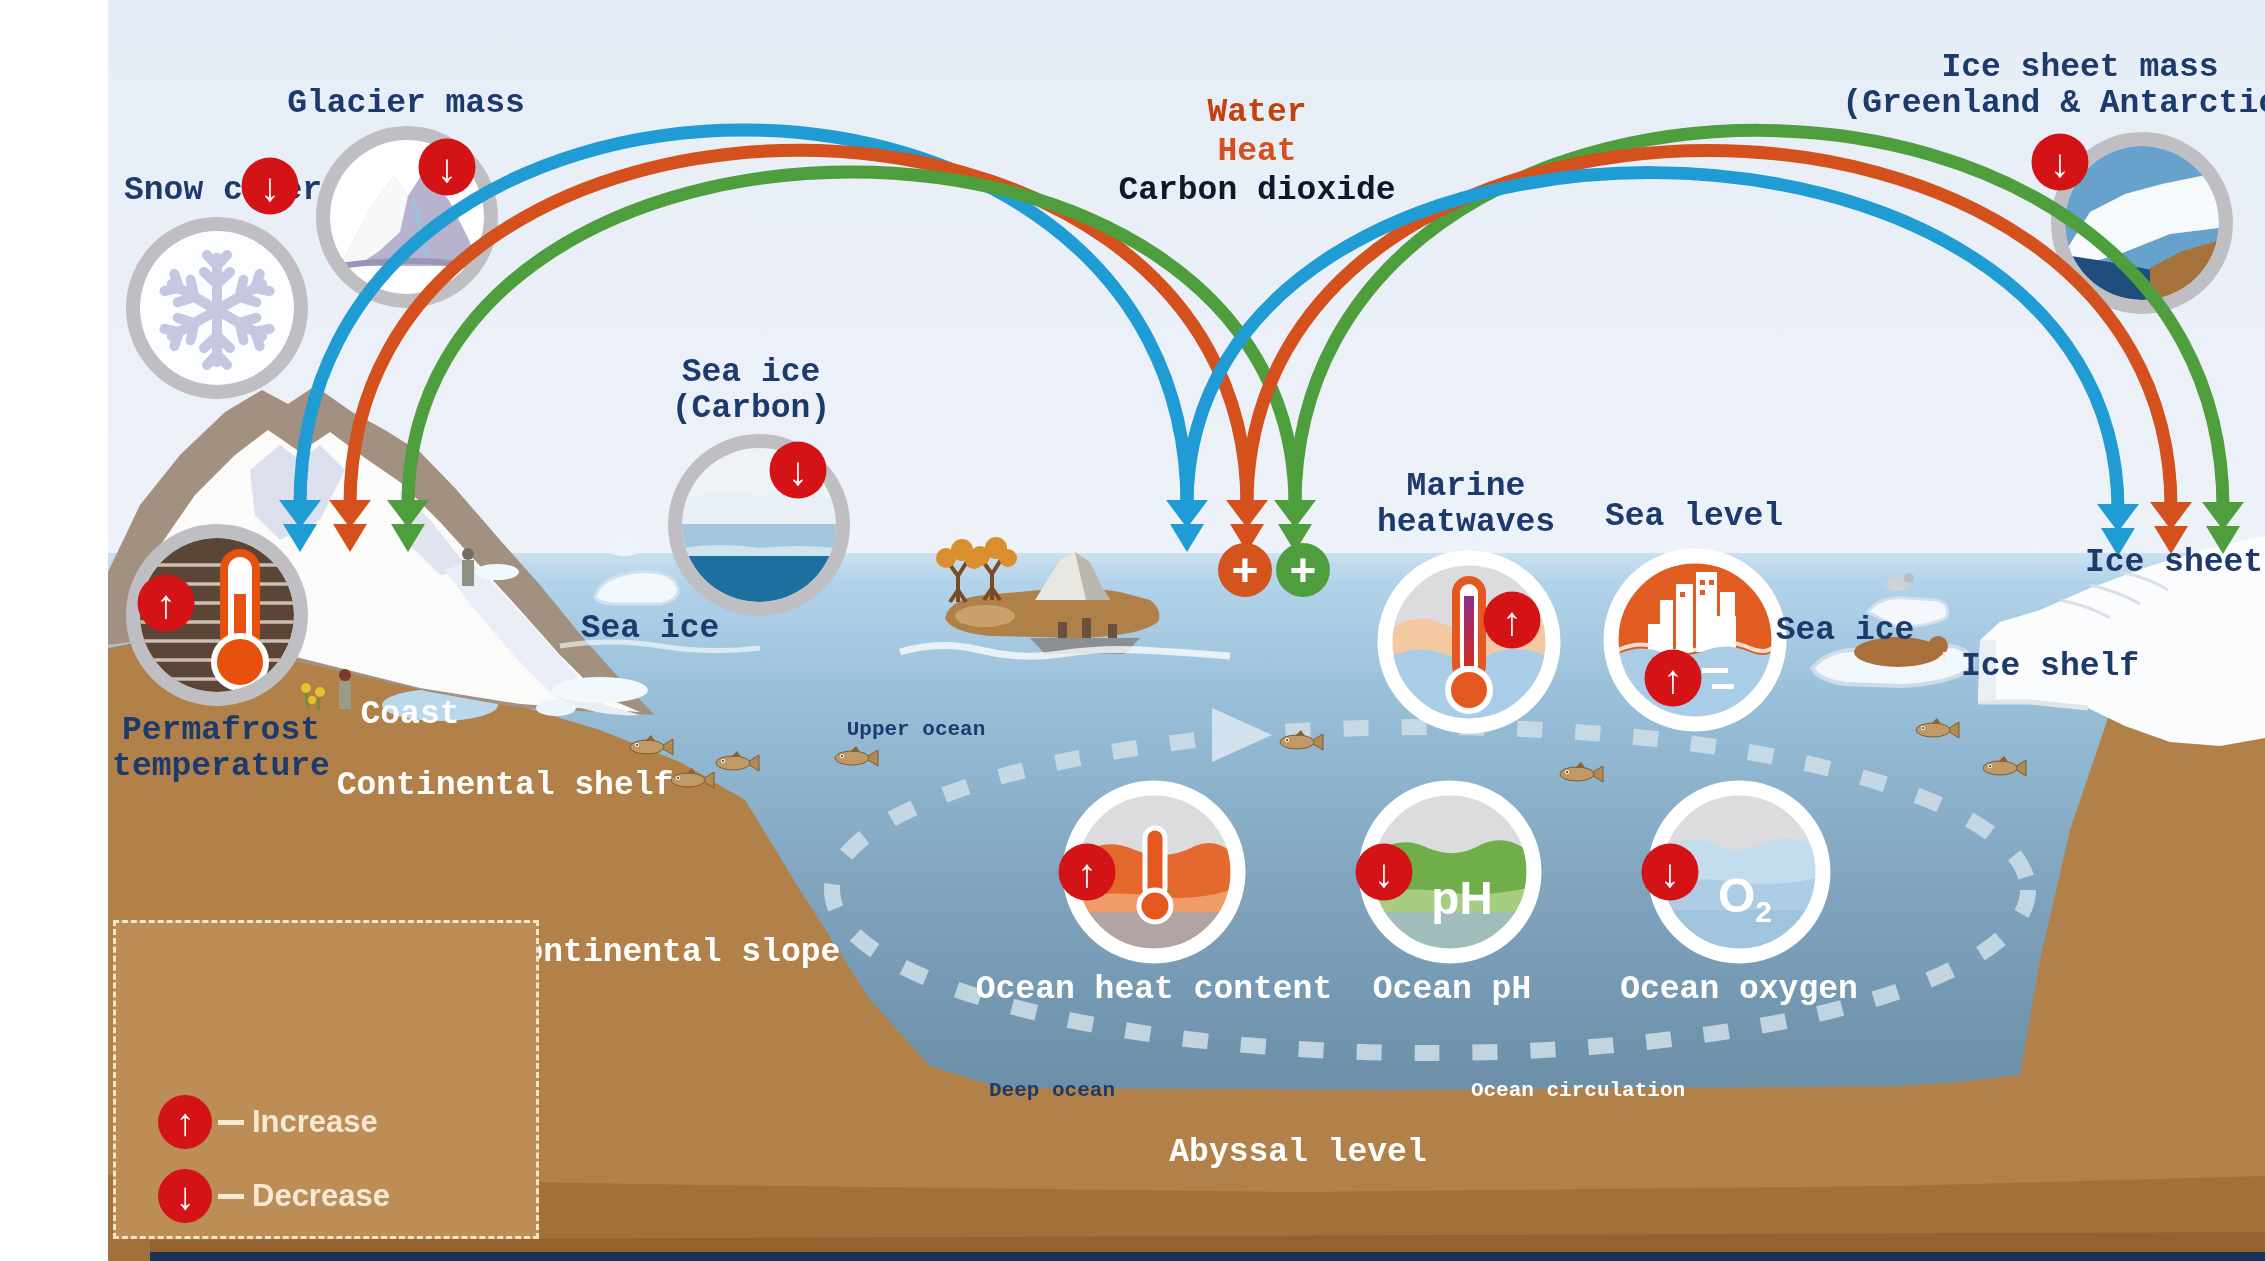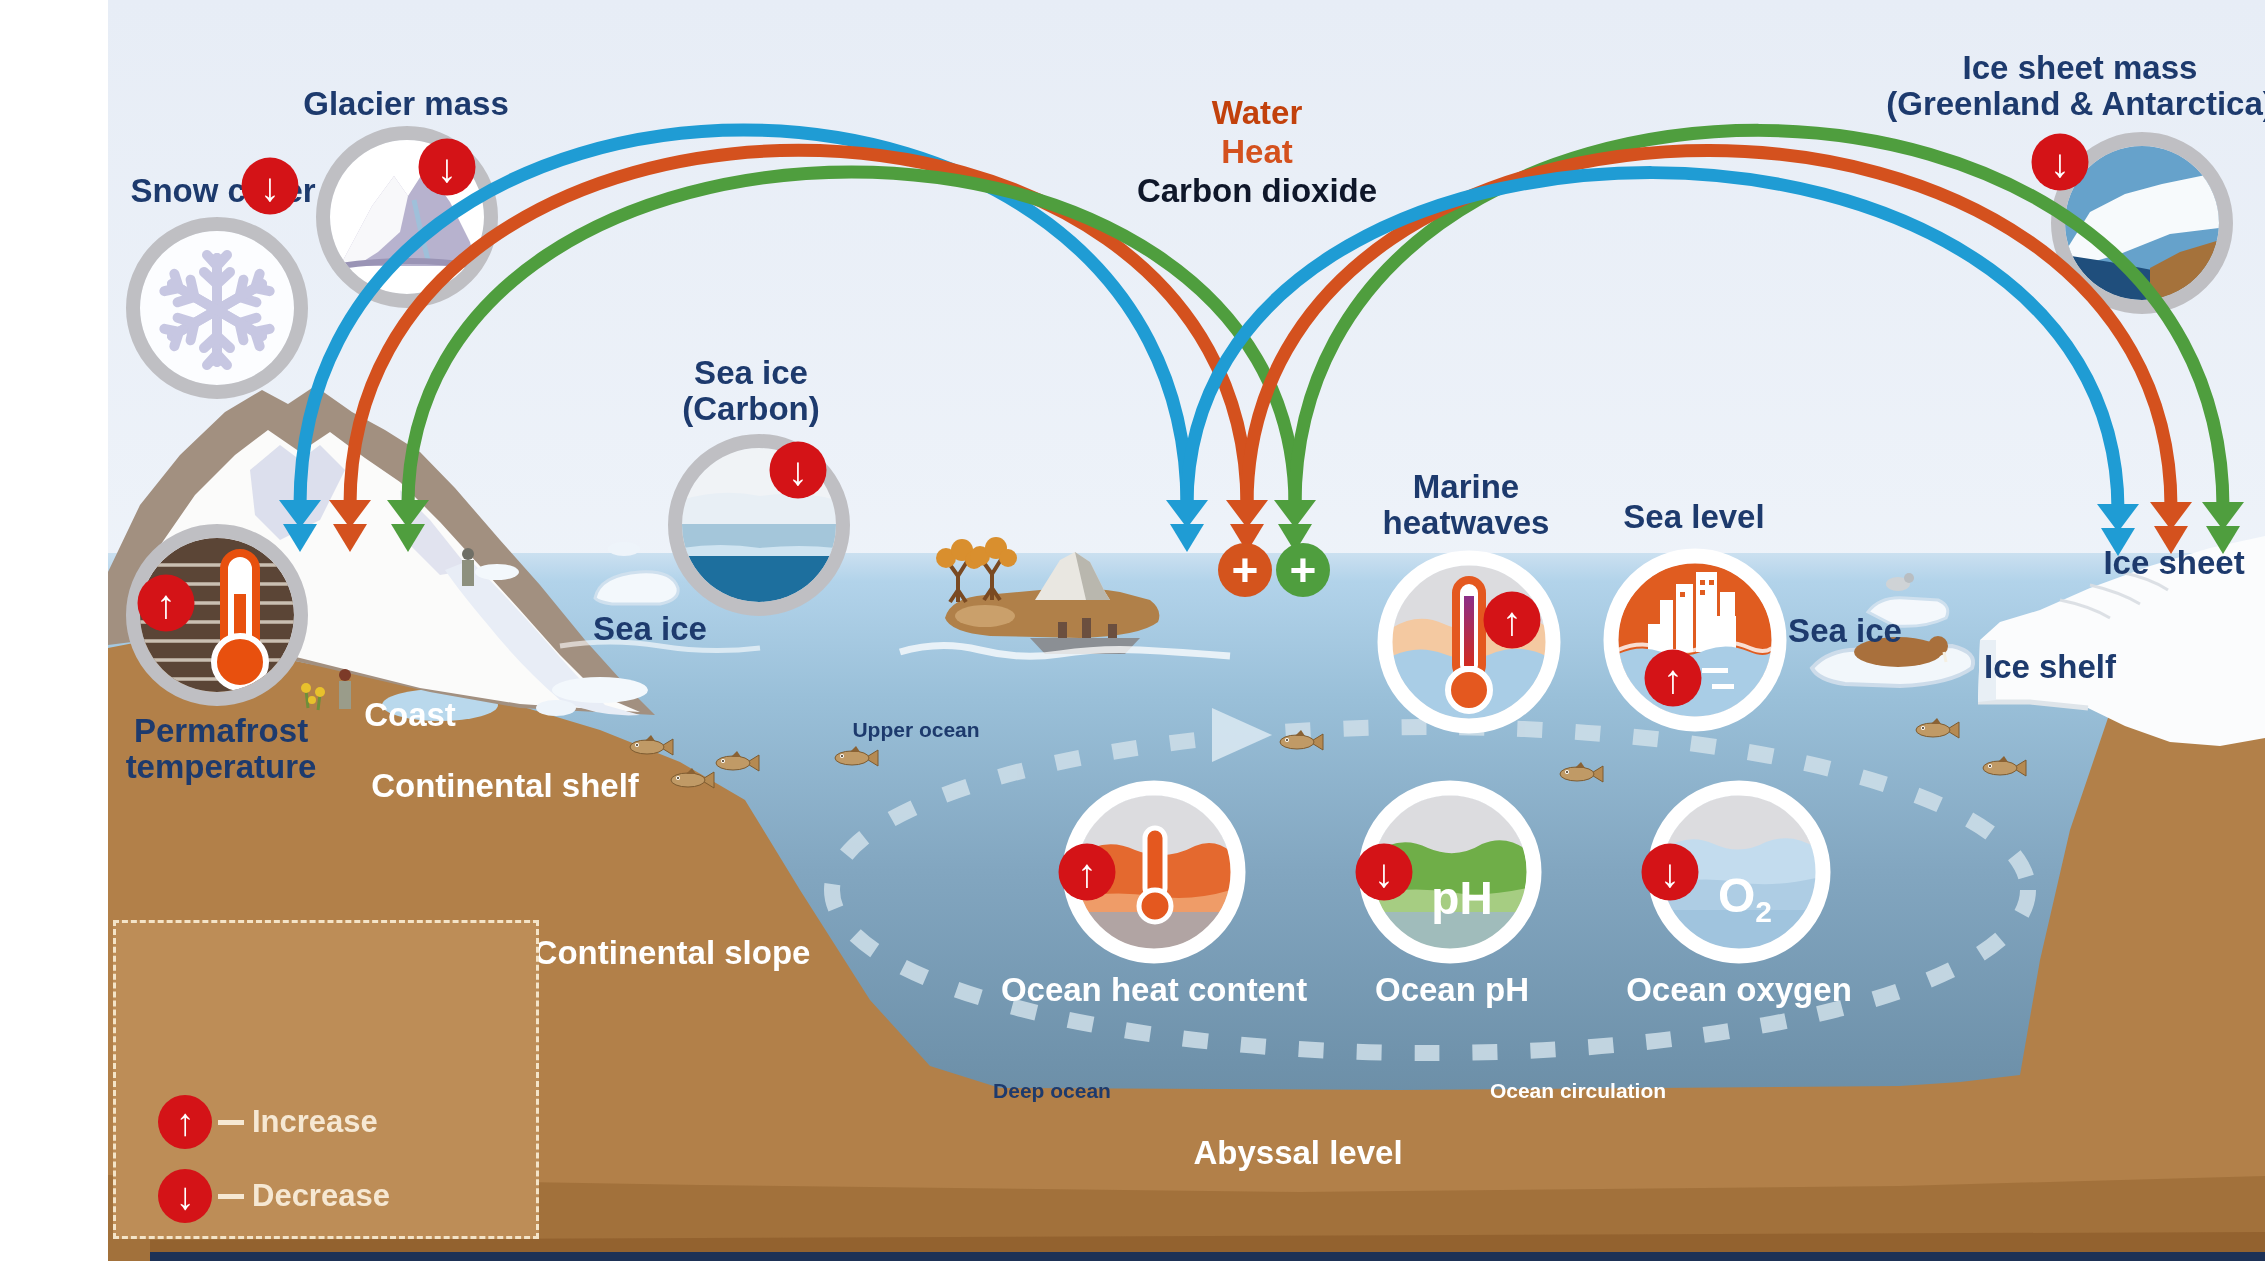--- a/index.html
+++ b/index.html
@@ -1,21 +1,21 @@
 <!DOCTYPE html>
 <html><head>
 <meta charset="utf-8">
 <title>Ocean and Cryosphere Changes</title>
 <style>
   html,body{margin:0;padding:0;background:#ffffff;}
   #stage{position:relative;width:2265px;height:1261px;overflow:hidden;
          font-family:"Liberation Sans",sans-serif;}
   #scene{position:absolute;left:0;top:0;}
   .lbl{position:absolute;transform:translate(-50%,-50%);font-weight:bold;
-       white-space:nowrap;font-size:33px;line-height:1;}
+       white-space:nowrap;font-size:33px;line-height:1;font-family:Liberation Mono, monospace;}
   .navy{color:#1d3a6d;}
   .white{color:#ffffff;text-align:center;}
   .s31{font-size:21px;}
   .badge{position:absolute;width:57px;height:57px;border-radius:50%;
          background:#d41317;color:#ffffff;display:flex;align-items:center;
          justify-content:center;font-size:40px;font-weight:bold;
          transform:translate(-50%,-50%);line-height:1;}
   .plus{position:absolute;width:54px;height:54px;border-radius:50%;
         color:#ffffff;display:flex;align-items:center;justify-content:center;
         font-size:46px;font-weight:bold;transform:translate(-50%,-50%);line-height:1;}

